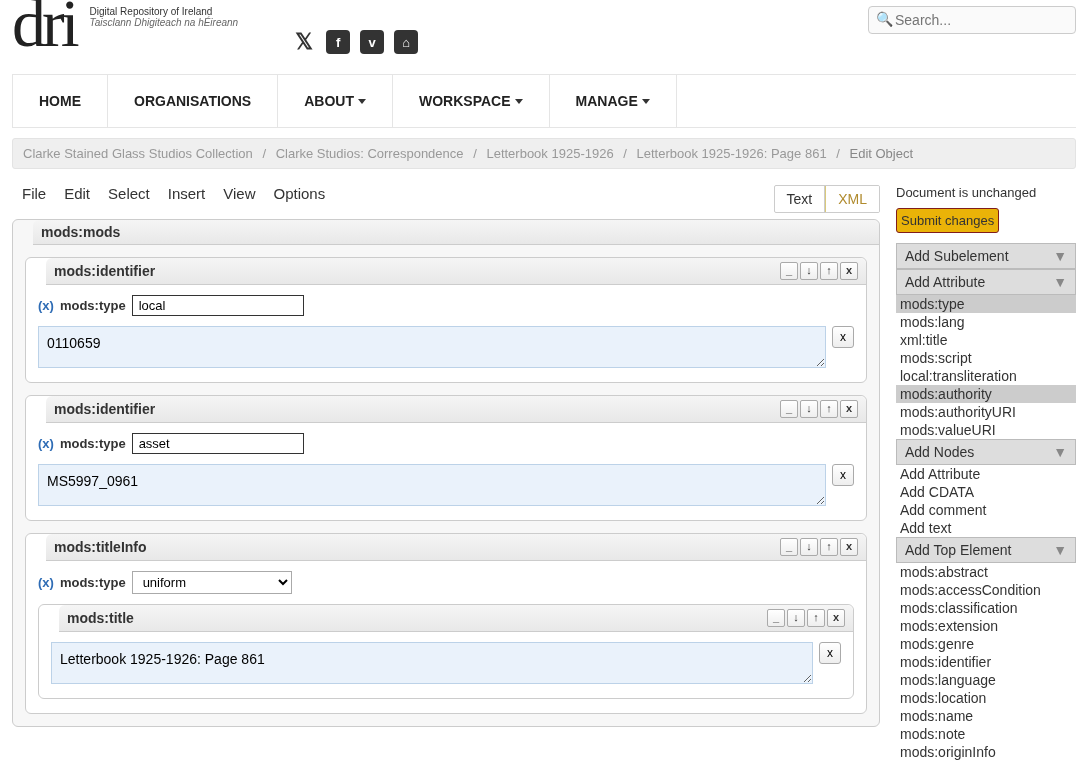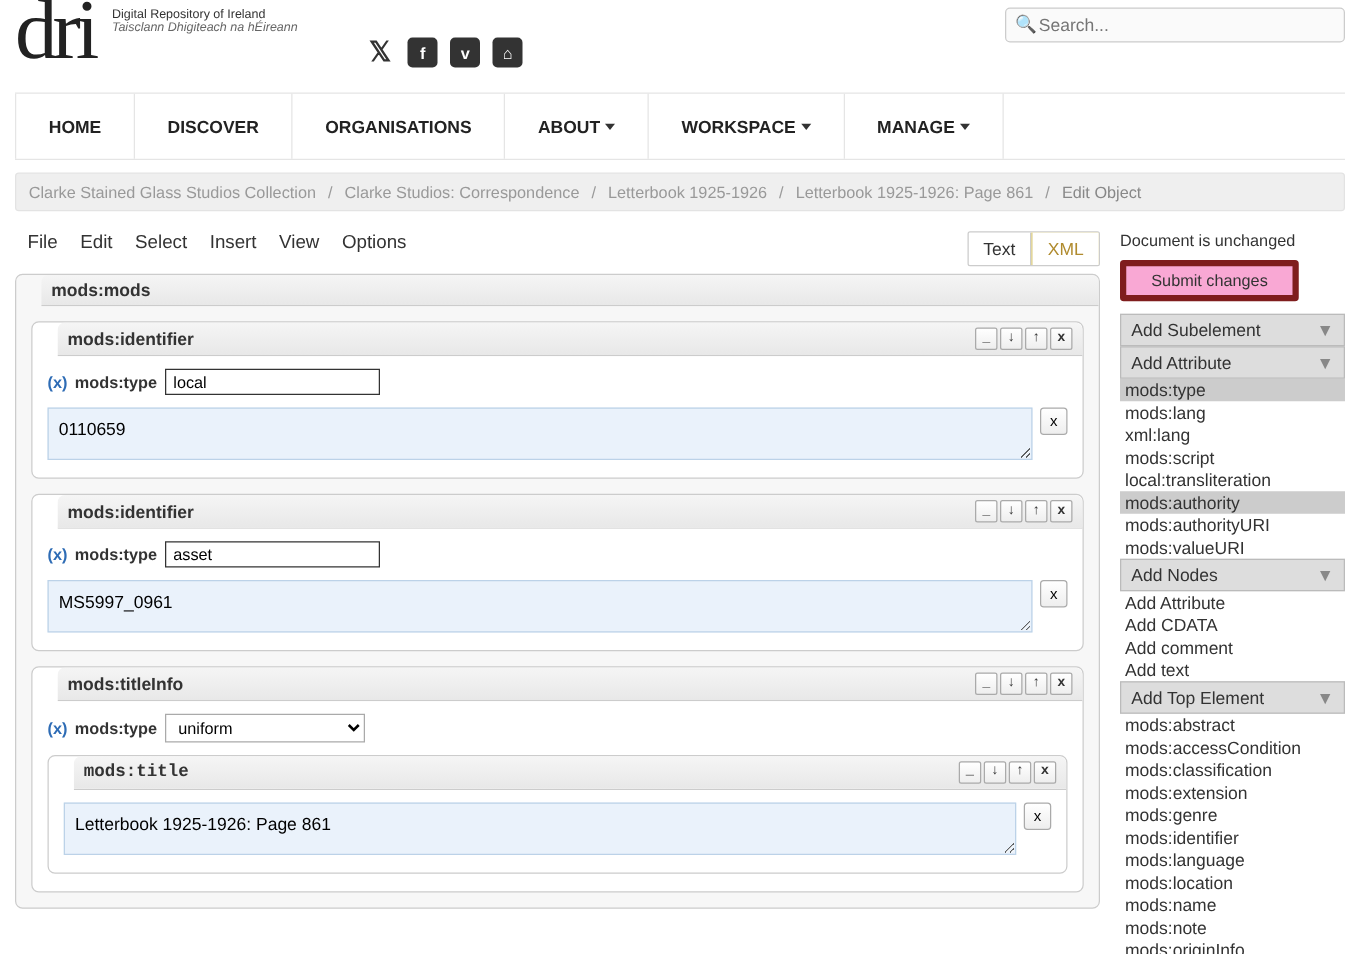--- a/index.html
+++ b/index.html
@@ -9,21 +9,21 @@
   
   .header { display: flex; align-items: flex-start; justify-content: space-between; padding: 0 0 20px 0; }
   .logo-area { display: flex; align-items: flex-start; gap: 14px; }
   .dri-logo { font-family: Georgia, serif; font-size: 68px; color: #222; line-height: 0.7; letter-spacing: -4px; font-weight: 400; position: relative; }
   .subtitle { margin-top: 6px; font-size: 10px; color: #333; }
   .subtitle em { font-style: italic; color: #666; }
   .social-icons { display: flex; gap: 10px; margin-top: 30px; margin-left: 40px; }
   .social-icons span { width: 24px; height: 24px; display: inline-flex; align-items: center; justify-content: center; background: #333; color: #fff; border-radius: 4px; font-size: 13px; font-weight: bold; }
   .social-icons .bird { background: none; color: #333; font-size: 22px; }
   .search-box { margin-top: 6px; }
-  .search-box input { width: 272px; padding: 5px 8px 5px 26px; border: 1px solid #ccc; border-radius: 4px; background: #fafafa; font-size: 14px; }
+  .search-box input { width: 208px; padding: 5px 8px 5px 26px; border: 1px solid #ccc; border-radius: 4px; background: #fafafa; font-size: 14px; }
   .search-wrap { position: relative; }
   .search-wrap .mag { position: absolute; left: 8px; top: 5px; color: #aaa; font-size: 14px; }
 
   
   .nav { display: flex; border-top: 1px solid #e5e5e5; border-bottom: 1px solid #e5e5e5; }
   .nav a { padding: 18px 26px; font-weight: bold; font-size: 14px; color: #222; text-decoration: none; border-right: 1px solid #e5e5e5; display: inline-flex; align-items: center; gap: 4px; }
   .nav a:first-child { border-left: 1px solid #e5e5e5; }
   .caret { display: inline-block; width: 0; height: 0; border-left: 4px solid transparent; border-right: 4px solid transparent; border-top: 5px solid #333; vertical-align: middle; }
 
   
@@ -60,26 +60,26 @@
   .attr-row .x { color: #2e6cb5; font-weight: bold; }
   .attr-row label { font-weight: bold; }
   .attr-row input[type=text] { border: 1px solid #333; padding: 2px 6px; width: 172px; font-size: 13px; }
   .attr-row select { border: 1px solid #aaa; padding: 2px 6px; width: 160px; font-size: 13px; background: #fff; }
 
   .value-box { display: flex; align-items: flex-start; gap: 6px; }
   .value-box textarea { flex: 1; background: #eaf2fb; border: 1px solid #bcd2e8; padding: 8px; font-size: 14px; height: 42px; resize: both; font-family: inherit; }
   .value-box .del { border: 1px solid #aaa; background: linear-gradient(#fff,#eee); width: 22px; height: 22px; font-size: 12px; border-radius: 3px; cursor: pointer; }
 
   .nested-panel { margin-top: 10px; border: 1px solid #ccc; border-radius: 6px; }
-  .nested-panel .panel-header { border-radius: 6px 6px 0 0; font-family: Liberation Mono, monospace; }
+  .nested-panel .panel-header { border-radius: 6px 6px 0 0; }
   .nested-panel .sub-panel-inner { padding: 10px 12px 14px 12px; }
 
   
   .status-text { font-size: 13px; margin-bottom: 8px; }
-  .submit-btn { border: 5px solid #7f1d1d; background: #f9a8d4; padding: 4px 20px; font-size: 13px; border-radius: 3px; cursor: pointer; margin-bottom: 10px; display: inline-block; }
+  .submit-btn { border: 1px solid #7f1d1d; background: #eab308; padding: 4px 4px; font-size: 13px; border-radius: 3px; cursor: pointer; margin-bottom: 10px; display: inline-block; }
   .side-group-head { background: #ddd; border: 1px solid #bbb; padding: 4px 8px; font-size: 14px; font-weight: normal; display: flex; justify-content: space-between; align-items: center; cursor: pointer; }
   .side-group-head .tri { color: #888; }
   .side-list { font-size: 14px; }
   .side-list div { padding: 1px 4px; cursor: pointer; }
   .side-list .hl { background: #ccc; }
 </style>
 </head>
 <body>
 
 <div class="container">
@@ -101,21 +101,20 @@
     <div class="search-box">
       <div class="search-wrap">
         <span class="mag">🔍</span>
         <input type="text" placeholder="Search..." style="">
       </div>
     </div>
   </div>
 
   <div class="nav">
     <a href="#">HOME</a>
-    <a href="#">DISCOVER</a>
     <a href="#">ORGANISATIONS</a>
     <a href="#">
         <span>ABOUT</span> 
         <span class="caret"></span>
       </a>
     <a href="#">
         <span>WORKSPACE</span> 
         <span class="caret"></span>
       </a>
     <a href="#">
@@ -257,21 +256,21 @@
           <span class="tri">▼</span>
       </div>
 
       <div class="side-group-head">
         <span>Add Attribute</span>
           <span class="tri">▼</span>
       </div>
       <div class="side-list" id="attr-list">
           <div class="hl">mods:type</div>
           <div>mods:lang</div>
-          <div>xml:lang</div>
+          <div>xml:title</div>
           <div>mods:script</div>
           <div>local:transliteration</div>
           <div class="hl">mods:authority</div>
           <div>mods:authorityURI</div>
           <div>mods:valueURI</div>
         </div>
 
       <div class="side-group-head">
         <span>Add Nodes</span>
           <span class="tri">▼</span>

